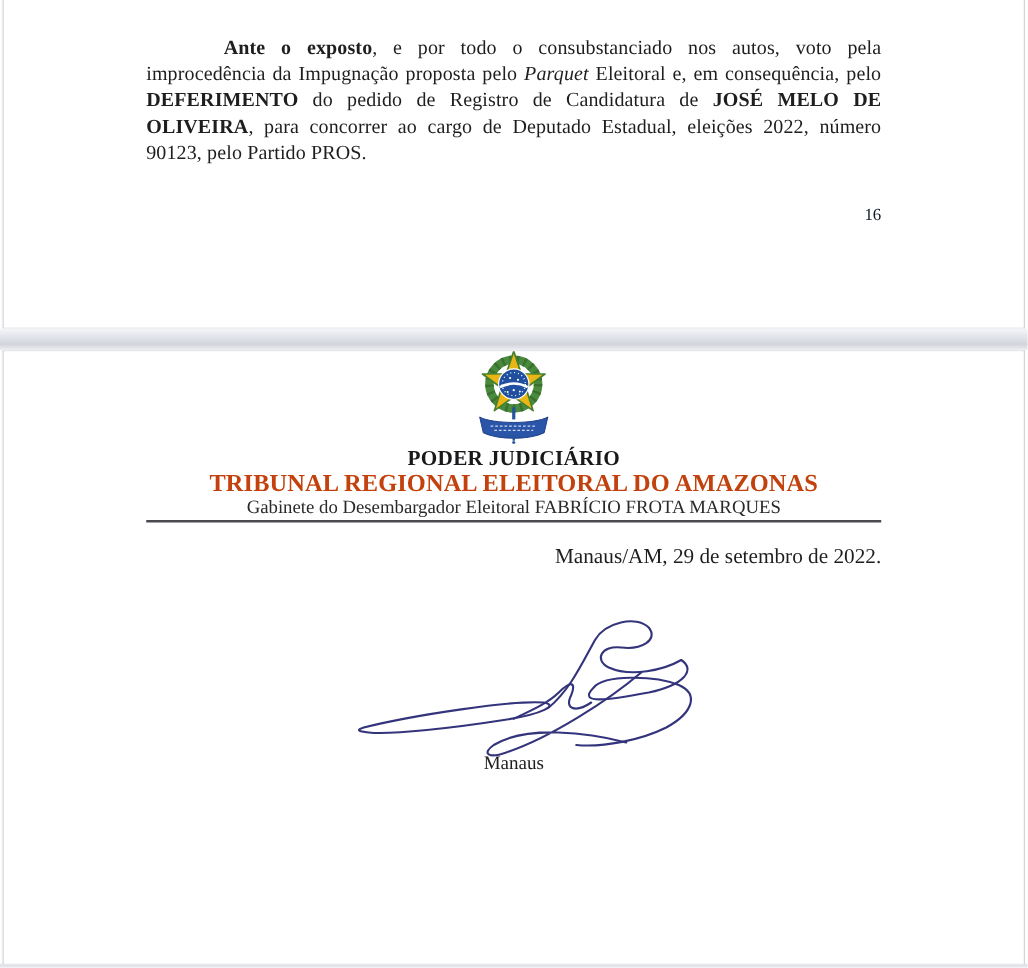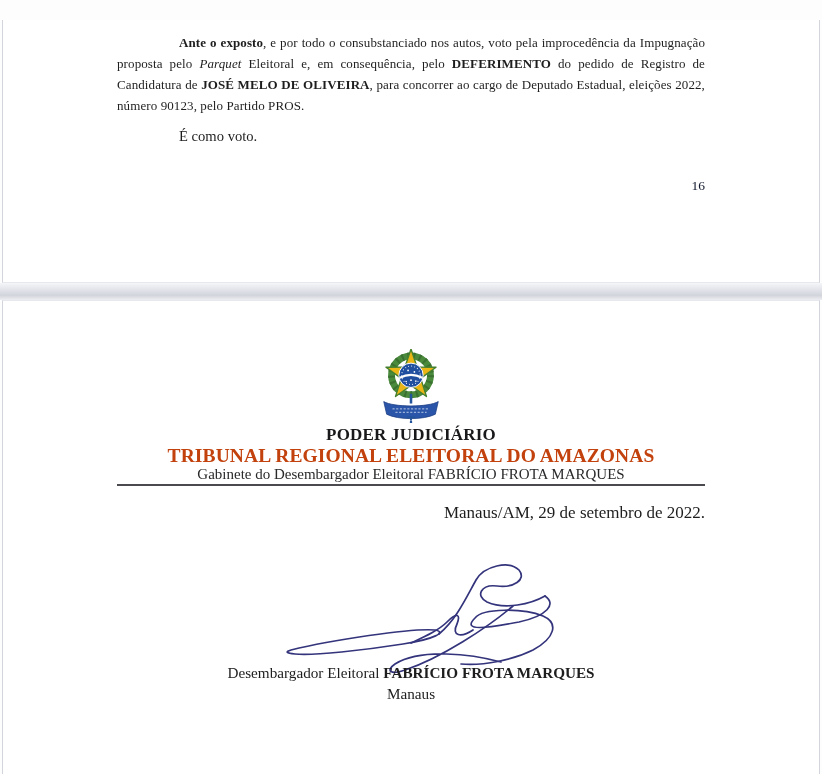--- a/index.html
+++ b/index.html
@@ -26,45 +26,44 @@
     height: 17px;
     margin: 0 -0px;
     background: linear-gradient(to bottom,
       #f5f6f8 0%, #e7e8ee 30%, #d8dae1 62%, #d2d4db 72%, #eceef2 100%);
   }
 
   .content { width: 588px; margin: 0 auto; }
 
   
   .para {
-    padding-top: 12px;
-    font-size: 13px;
+    padding-top: 28px;
+    font-size: 16px;
     line-height: 21px;
     text-align: justify;
     text-indent: 62px;
     letter-spacing: 0.1px;
-    margin-top: 20px;
   }
   .b { font-weight: bold; }
   .i { font-style: italic; }
   .closing {
     margin-top: 10px;
     margin-left: 62px;
     font-size: 14.6px;
     line-height: 21px;
   }
   .page-num {
     margin-top: 31px;
     text-align: right;
     font-size: 13.5px;
     color: #0f172a;
   }
 
   
-  .page-2 .content { padding-top: 48px; text-align: center; }
+  .page-2 .content { text-align: center; }
   .emblem { display: block; margin: 0 auto; }
   .hdr1 {
     margin-top: 2px;
     font-size: 17px;
     font-weight: bold;
     line-height: 19px;
     letter-spacing: 0.2px;
     color: #19191b;
   }
   .hdr2 {
@@ -113,21 +112,20 @@
 </head>
 <body>
 
 <div class="viewer">
 
   <div class="page page-1">
     <div class="content">
       <p class="para">
         <span class="b">Ante o exposto</span><span>, e por todo o consubstanciado nos autos, voto pela improcedência da Impugnação proposta pelo </span><span class="i">Parquet</span><span> Eleitoral e, em consequência, pelo </span><span class="b">DEFERIMENTO</span><span> do pedido de Registro de Candidatura de </span><span class="b">JOSÉ MELO DE OLIVEIRA</span><span>, para concorrer ao cargo de Deputado Estadual, eleições 2022, número 90123, pelo Partido PROS.</span>
       </p>
-      <p class="closing">É como voto.</p>
       <div class="page-num">16</div>
     </div>
   </div>
 
   <div class="page-gap"></div>
 
   <div class="page page-2">
     <div class="content">
 
       <svg class="emblem" width="62" height="74" viewBox="0 0 62 76">
@@ -167,20 +165,19 @@
       <div class="signature-wrap">
         <svg class="signature-svg" width="300" height="118" viewBox="0 0 300 118" fill="none" stroke="#34347c" stroke-width="1.7" stroke-linecap="round" stroke-linejoin="round">
           <path d="M30,92 C70,82 150,70 174,72 C186,74 174,81 142,86 C104,92 52,98 34,96 C25,95 24,94 30,92"></path>
           <path d="M150,85 C165,78 178,72 186,64 C196,54 200,56 196,66 C190,78 200,80 212,72"></path>
           <path d="M178,76 C195,62 205,40 215,22 C223,8 248,2 258,12 C266,22 252,30 236,28 C220,26 214,38 226,44 C244,52 270,46 284,38"></path>
           <path d="M284,38 C296,46 286,58 258,64 C226,70 200,74 214,60 C222,50 262,50 282,58 C298,65 294,80 272,92 C252,102 222,108 200,106"></path>
           <path d="M252,48 C226,70 180,100 144,112 C130,117 124,113 134,106 C160,90 210,96 240,104"></path>
         </svg>
       </div>
 
-      <div class="signer-line"><span>Desembargador Eleitoral </span><span class="b">FABRÍCIO FROTA MARQUES</span></div>
       <div class="role-line">Manaus</div>
 
     </div>
   </div>
 
   <div class="bottom-edge"></div>
 </div>
 
 </body></html>

